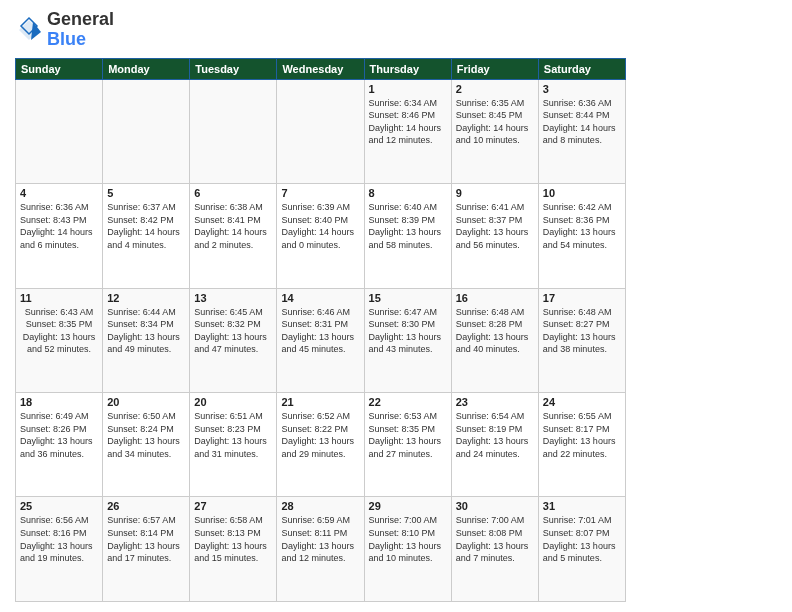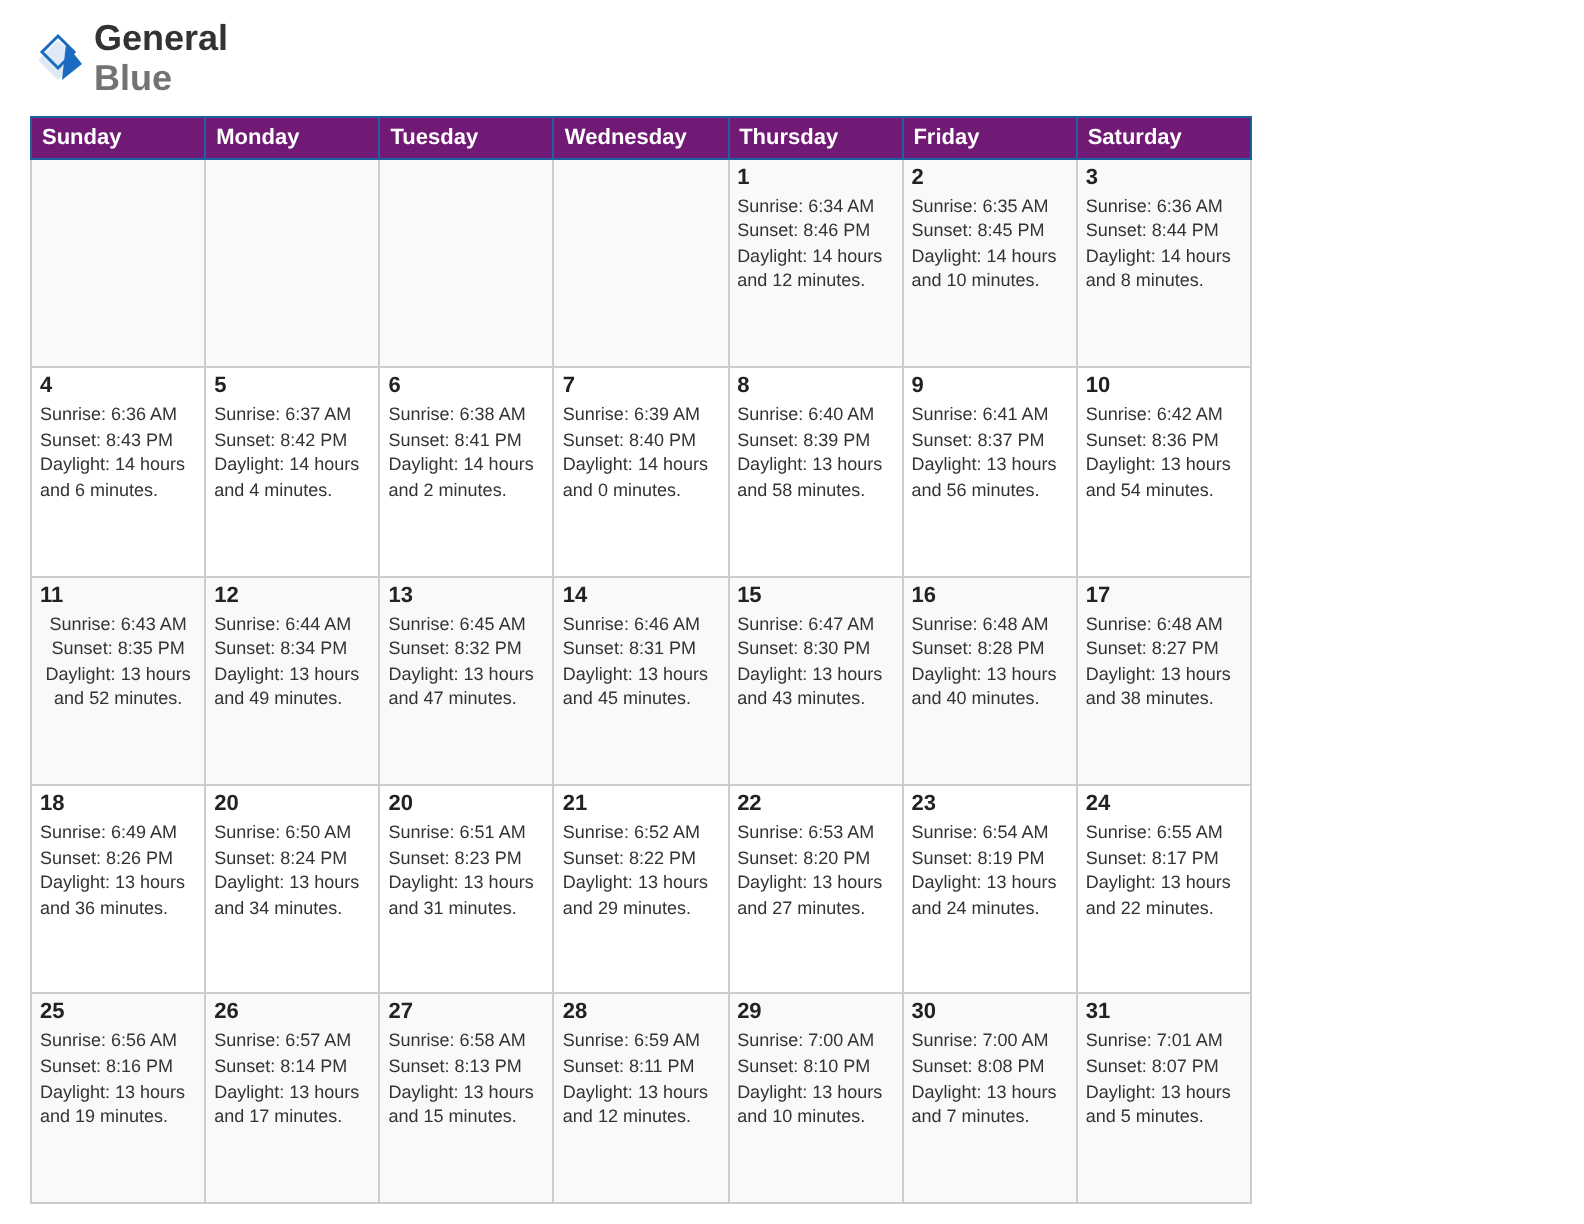--- a/index.html
+++ b/index.html
@@ -27,21 +27,21 @@
       display: flex;
       align-items: center;
       gap: 4px;
     }
     .logo-text {
       font-size: 18px;
       font-weight: bold;
       line-height: 1.1;
     }
     .logo-general { color: #333; }
-    .logo-blue { color: #737373; }
+    .logo-blue { color: #3b82f6; }
     .logo-icon {
       width: 28px;
       height: 28px;
     }
     .title-block {
       text-align: right;
     }
     .month-year {
       font-size: 36px;
       font-weight: normal;
@@ -54,21 +54,21 @@
     }
     .calendar {
       flex: 1;
       border: 1px solid #ccc;
       border-collapse: collapse;
       width: 100%;
       table-layout: fixed;
       font-size: 9.5px;
     }
     .calendar th {
-      background-color: #701a75;
+      background-color: #14532d;
       color: #fff;
       text-align: left;
       padding: 4px 5px;
       font-size: 11px;
       border: 1px solid #1e5fa0;
     }
     .calendar td {
       border: 1px solid #ccc;
       vertical-align: top;
       padding: 3px 4px;
@@ -287,21 +287,21 @@
           <td>
             <span class="day-number">21</span>
             <div class="day-info" style="white-space: pre-line;">Sunrise: 6:52 AM
 Sunset: 8:22 PM
 Daylight: 13 hours
 and 29 minutes.</div>
           </td>
           <td>
             <span class="day-number">22</span>
             <div class="day-info" style="white-space: pre-line;">Sunrise: 6:53 AM
-Sunset: 8:20 PM
+Sunset: 8:35 PM
 Daylight: 13 hours
 and 27 minutes.</div>
           </td>
           <td>
             <span class="day-number">23</span>
             <div class="day-info" style="white-space: pre-line;">Sunrise: 6:54 AM
 Sunset: 8:19 PM
 Daylight: 13 hours
 and 24 minutes.</div>
           </td>

